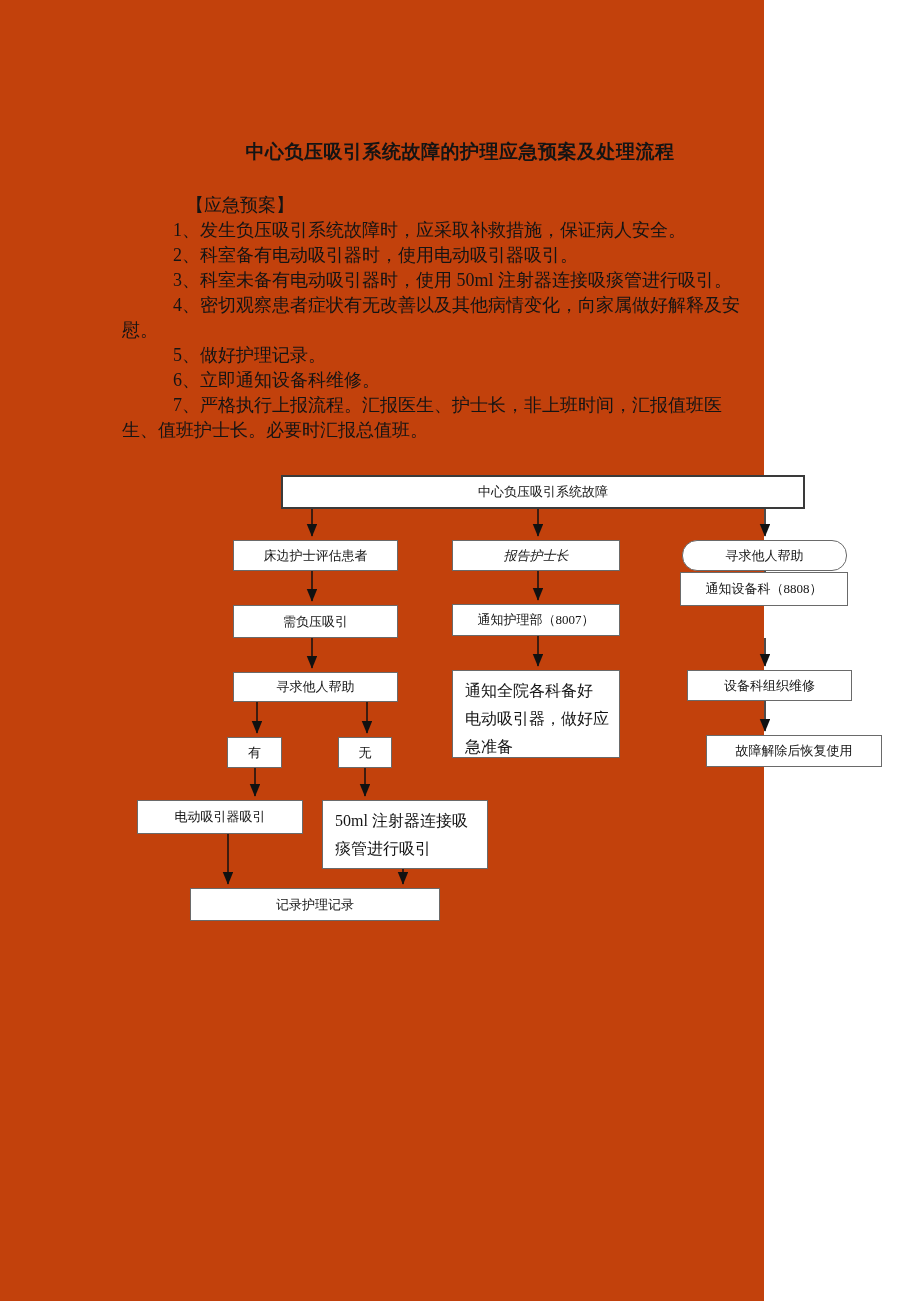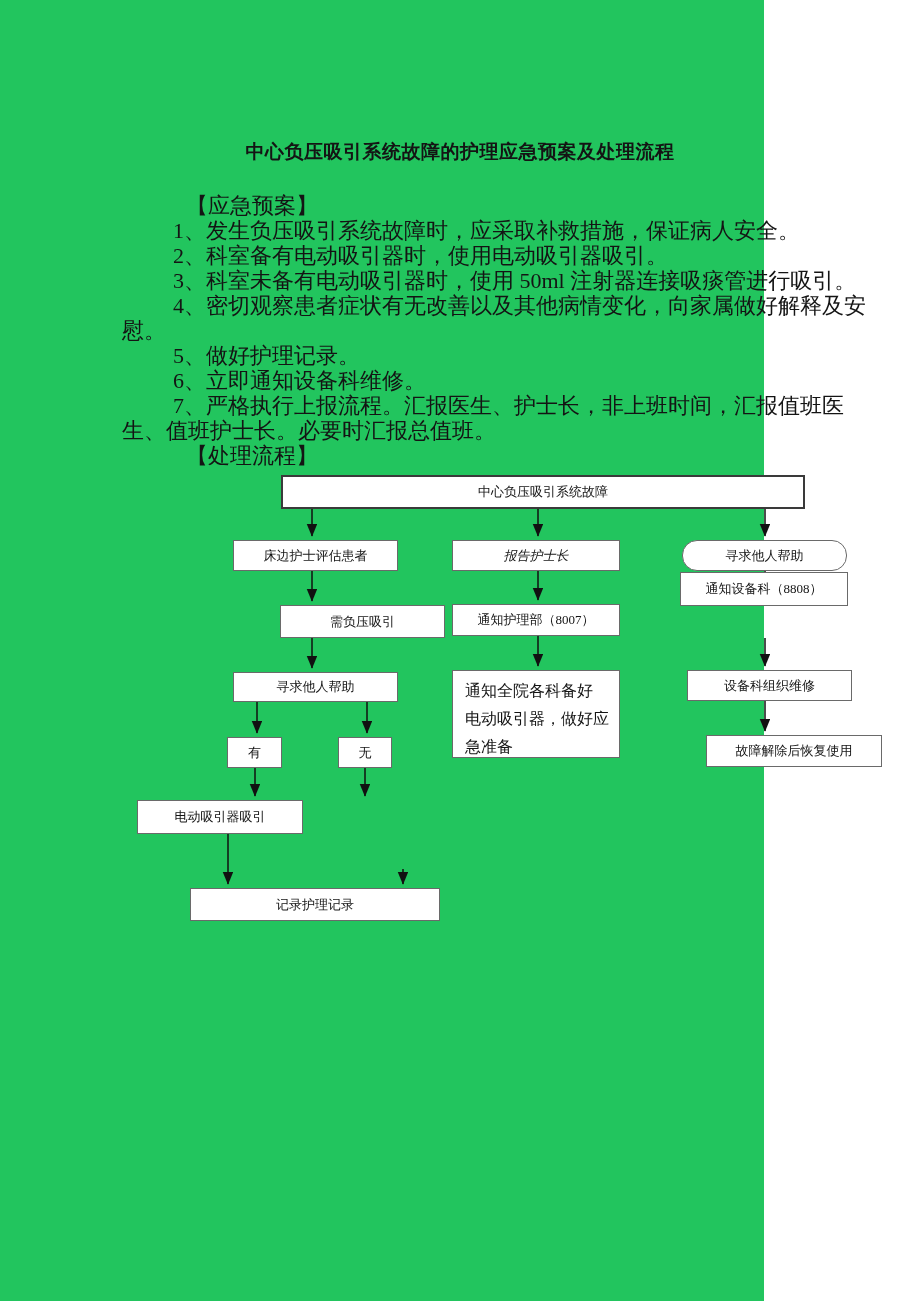--- a/index.html
+++ b/index.html
@@ -4,29 +4,29 @@
 <style>
   html,body{margin:0;padding:0;}
   body{
     width:920px;height:1301px;
     background:#ffffff;
     font-family:"Liberation Serif","DejaVu Serif",serif;
     color:#141414;
     position:relative;
     overflow:hidden;
   }
-  .page{position:absolute;left:0;top:0;width:764px;height:1301px;background:#22c55e;}
+  .page{position:absolute;left:0;top:0;width:764px;height:1301px;background:#c2410c;}
   .title{
     position:absolute;left:0;top:139px;width:920px;
     text-align:center;font-size:19px;font-weight:bold;margin:0;
     letter-spacing:0.5px;
   }
   .doc-text{
     position:absolute;left:122px;top:193px;width:690px;
-    font-size:22px;line-height:25px;
+    font-size:18px;line-height:25px;
   }
   .ln{height:25px;white-space:nowrap;}
   .h-ind{padding-left:64px;}
   .i-ind{padding-left:51px;}
   .flowchart{position:absolute;left:0;top:0;width:920px;height:960px;}
   .arrow-layer{position:absolute;left:0;top:0;}
   .fc-box{
     position:absolute;
     border:1px solid #6a6a6a;
     background:#fff;
@@ -54,21 +54,20 @@
     <div class="ln h-ind">【应急预案】</div>
     <div class="ln i-ind">1、发生负压吸引系统故障时，应采取补救措施，保证病人安全。</div>
     <div class="ln i-ind">2、科室备有电动吸引器时，使用电动吸引器吸引。</div>
     <div class="ln i-ind">3、科室未备有电动吸引器时，使用 50ml 注射器连接吸痰管进行吸引。</div>
     <div class="ln i-ind">4、密切观察患者症状有无改善以及其他病情变化，向家属做好解释及安</div>
     <div class="ln">慰。</div>
     <div class="ln i-ind">5、做好护理记录。</div>
     <div class="ln i-ind">6、立即通知设备科维修。</div>
     <div class="ln i-ind">7、严格执行上报流程。汇报医生、护士长，非上班时间，汇报值班医</div>
     <div class="ln">生、值班护士长。必要时汇报总值班。</div>
-    <div class="ln h-ind">【处理流程】</div>
   </div>
 
   <div class="flowchart">
 
     <svg class="arrow-layer" width="920" height="960" viewBox="0 0 920 960">
       <defs>
         <marker id="ah" markerWidth="10" markerHeight="8" refX="8" refY="3.5" orient="auto">
           <path d="M0,0 L8.5,3.5 L0,7 Z" fill="#111"></path>
         </marker>
       </defs>
@@ -91,34 +90,38 @@
         <line x1="403" y1="869" x2="403" y2="884" marker-end="url(#ah)"></line>
       </g>
     </svg>
 
     <div class="fc-box fc-root" style="left:281px;top:475px;width:524px;height:34px;">中心负压吸引系统故障</div>
 
     <div class="fc-box" style="left:233px;top:540px;width:165px;height:31px;">床边护士评估患者</div>
     <div class="fc-box" style="left:452px;top:540px;width:168px;height:31px;font-style:italic;">报告护士长</div>
     <div class="fc-box" style="left:682px;top:540px;width:165px;height:31px;border-radius:15px;">寻求他人帮助</div>
 
-    <div class="fc-box" style="left:233px;top:605px;width:165px;height:33px;margin-left:47px;">需负压吸引</div>
+    <div class="fc-box" style="left:233px;top:605px;width:165px;height:33px;">需负压吸引</div>
     <div class="fc-box" style="left:452px;top:604px;width:168px;height:32px;">通知护理部（8007）</div>
     <div class="fc-box" style="left:680px;top:572px;width:168px;height:34px;">通知设备科（8808）</div>
 
     <div class="fc-box" style="left:233px;top:672px;width:165px;height:30px;">寻求他人帮助</div>
     <div class="fc-box fc-multi" style="left:452px;top:670px;width:168px;height:88px;">
       <div>通知全院各科备好</div>
       <div>电动吸引器，做好应</div>
       <div>急准备</div>
     </div>
     <div class="fc-box" style="left:687px;top:670px;width:165px;height:31px;">设备科组织维修</div>
 
     <div class="fc-box" style="left:227px;top:737px;width:55px;height:31px;">有</div>
     <div class="fc-box" style="left:338px;top:737px;width:54px;height:31px;">无</div>
     <div class="fc-box" style="left:682px;top:735px;width:176px;height:32px;margin-left:24px;">故障解除后恢复使用</div>
 
     <div class="fc-box" style="left:137px;top:800px;width:166px;height:34px;">电动吸引器吸引</div>
+    <div class="fc-box fc-multi" style="left:322px;top:800px;width:166px;height:69px;">
+      <div>50ml 注射器连接吸</div>
+      <div>痰管进行吸引</div>
+    </div>
 
     <div class="fc-box" style="left:190px;top:888px;width:250px;height:33px;">记录护理记录</div>
 
   </div>
 </div>
 
 </body></html>

